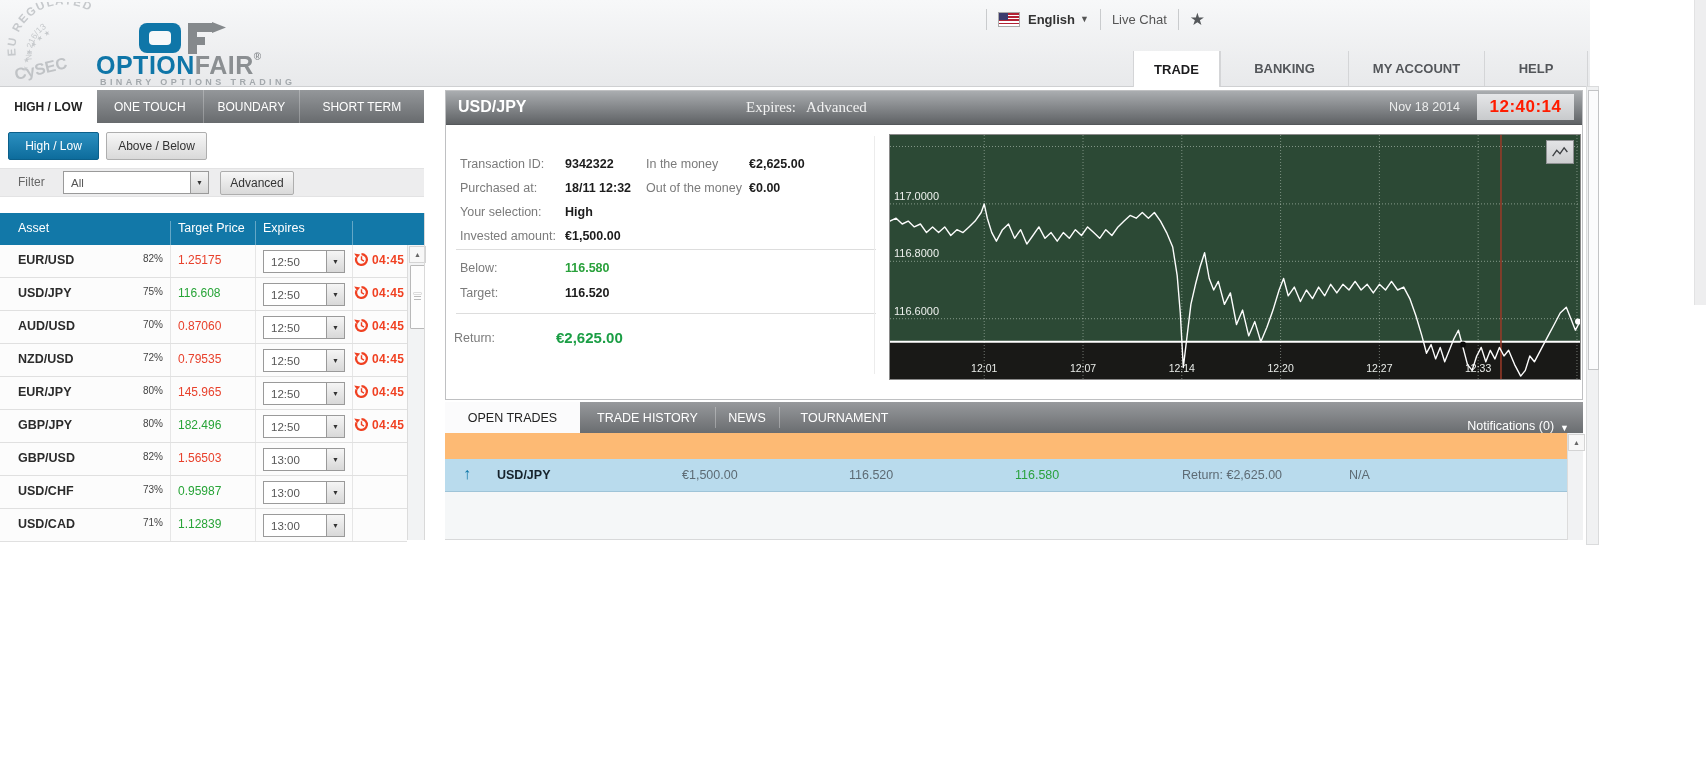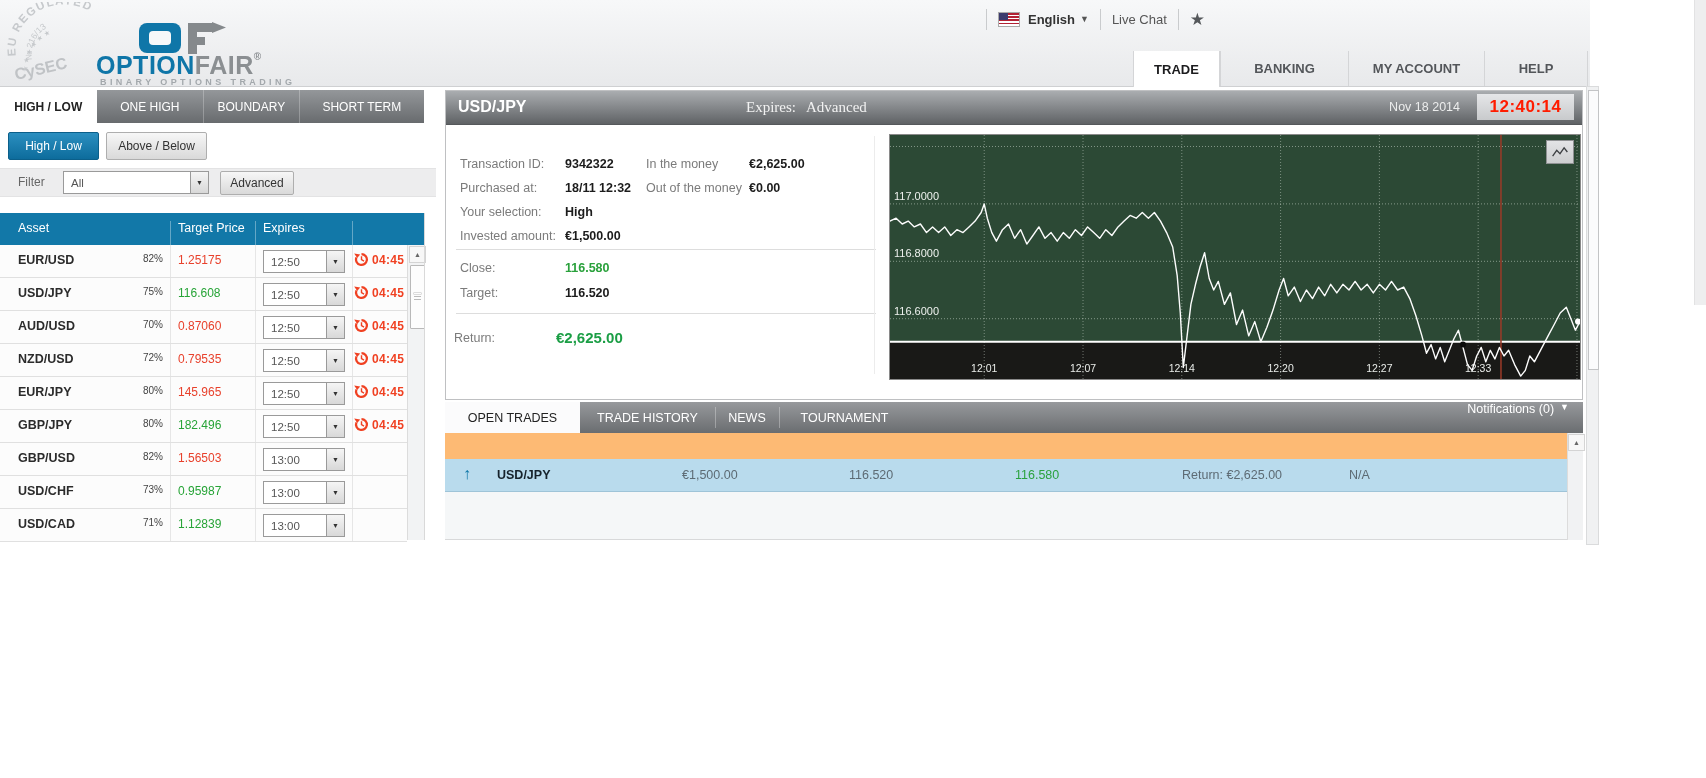--- a/index.html
+++ b/index.html
@@ -37,21 +37,21 @@
   .side-tab.gray{background:linear-gradient(#94979a,#686b6e);color:#fff;border-left:1px solid rgba(255,255,255,.25);}
   .st-onetouch{width:107px;border-left:none!important;} .st-boundary{width:95px;} .st-shortterm{width:125px;}
   .mode-row{position:absolute;left:0;top:123px;width:424px;height:45px;background:#fff;}
   .btn-blue{position:absolute;left:8px;top:9px;width:89px;height:26px;
     background:linear-gradient(#2b8fc0,#0d6c9c);border:1px solid #0b5f8a;border-radius:2px;
     color:#fff;font-size:12px;display:flex;align-items:center;justify-content:center;cursor:pointer;}
   .btn-gray{background:linear-gradient(#f7f7f7,#d9d9d9);border:1px solid #aeaeae;border-radius:2px;
     color:#333;font-size:12px;display:flex;align-items:center;justify-content:center;cursor:pointer;}
   .btn-above{position:absolute;left:106px;top:9px;width:99px;height:26px;}
   .filter-row{position:absolute;left:0;top:168px;width:424px;height:27px;background:#ededee;
-    border-top:1px solid #e3e3e4;border-bottom:1px solid #e3e3e4;padding-left:12px;}
+    border-top:1px solid #e3e3e4;border-bottom:1px solid #e3e3e4;}
   .filter-label{position:absolute;left:18px;top:6px;font-size:12px;color:#666;}
   .selectbox{background:#fff;border:1px solid #9a9a9a;display:flex;align-items:center;cursor:pointer;}
   .selectbox .sb-val{flex:1;font-size:11.5px;color:#555;padding-left:7px;white-space:nowrap;overflow:hidden;}
   .selectbox .sb-btn{width:17px;align-self:stretch;background:linear-gradient(#f5f5f5,#d8d8d8);
     border-left:1px solid #9a9a9a;display:flex;align-items:center;justify-content:center;font-size:7px;color:#333;}
   .filter-select{position:absolute;left:63px;top:2px;width:144px;height:21px;}
   .btn-advanced{position:absolute;left:220px;top:2px;width:72px;height:22px;}
   .asset-header{position:absolute;left:0;top:213px;width:424px;height:32px;background:#1278a8;color:#fff;font-size:12.5px;}
   .asset-header span{position:absolute;top:8px;}
   .ah-sep{position:absolute;top:0;width:1px;height:32px;background:rgba(255,255,255,.35);}
@@ -94,21 +94,21 @@
   .chart-type-btn{position:absolute;right:7px;top:6px;width:28px;height:24px;background:linear-gradient(#e3e4e6,#cdced0);
     border:1px solid #8f9193;display:flex;align-items:center;justify-content:center;cursor:pointer;padding:0;}
 
   
   .bottom-box{position:absolute;left:445px;top:402px;width:1138px;height:138px;background:#fdba74;}
   .bottom-tabs{position:absolute;left:0;top:0;width:1138px;height:31px;background:linear-gradient(#97999c,#6a6d70);}
   .btab{position:absolute;top:0;height:31px;display:flex;align-items:center;justify-content:center;
     font-size:12.5px;color:#fff;cursor:pointer;}
   .btab.active{background:#fbfbfc;color:#222;}
   .btab-sep{position:absolute;top:5px;width:1px;height:21px;background:rgba(255,255,255,.3);}
-  .notif{position:absolute;right:14px;top:0;height:31px;display:flex;align-items:flex-start;color:#fff;font-size:12.5px;cursor:pointer;}
+  .notif{position:absolute;right:14px;top:0;height:31px;display:flex;align-items:flex-end;color:#fff;font-size:12.5px;cursor:pointer;}
   .notif .caret{font-size:9px;margin-left:6px;}
   .trades-header{position:absolute;left:0;top:31px;width:1123px;height:26px;background:#1278a8;color:#fff;font-size:12.5px;}
   .trades-header span{position:absolute;top:5px;}
   .th-sep{position:absolute;top:0;width:1px;height:26px;background:rgba(255,255,255,.35);}
   .trade-row{position:absolute;left:0;top:57px;width:1123px;height:33px;background:#b9dbed;border-bottom:1px solid #9fc4d8;box-sizing:border-box;}
   .tr-arrow{position:absolute;left:18px;top:6px;font-size:16px;font-weight:bold;color:#0f76a8;}
   .tr-asset{position:absolute;left:52px;top:9px;font-size:12.5px;font-weight:bold;color:#16222b;}
   .tr-cell{position:absolute;top:9px;font-size:12.5px;color:#5d6b74;}
   .tr-cell.green{color:#2ba23e;}
   .bottom-filler{position:absolute;left:0;top:90px;width:1123px;height:48px;background:#f5f7f8;border-bottom:1px solid #d8d9da;box-sizing:border-box;}
@@ -169,21 +169,21 @@
     <div class="nav-tabs">
       <div class="nav-tab nt-trade active">TRADE</div>
       <div class="nav-tab nt-banking">BANKING</div>
       <div class="nav-tab nt-myaccount">MY ACCOUNT</div>
       <div class="nav-tab nt-help">HELP</div>
     </div>
   </div>
 
   <div class="side-tabs">
     <div class="side-tab active">HIGH / LOW</div>
-    <div class="side-tab gray st-onetouch">ONE HIGH</div>
+    <div class="side-tab gray st-onetouch">ONE TOUCH</div>
     <div class="side-tab gray st-boundary">BOUNDARY</div>
     <div class="side-tab gray st-shortterm">SHORT TERM</div>
   </div>
   <div class="mode-row">
     <div class="btn-blue">High / Low</div>
     <div class="btn-gray btn-above">Above / Below</div>
   </div>
   <div class="filter-row">
     <span class="filter-label">Filter</span>
     <div class="selectbox filter-select">
@@ -383,21 +383,21 @@
     <span class="dt-value" style="left:303px;top:90px">€0.00</span>
 
     <span class="dt-label" style="left:14px;top:114px">Your selection:</span>
     <span class="dt-value" style="left:119px;top:114px">High</span>
 
     <span class="dt-label" style="left:14px;top:138px">Invested amount:</span>
     <span class="dt-value" style="left:119px;top:138px">€1,500.00</span>
 
     <div class="dt-divider" style="top:158px"></div>
 
-    <span class="dt-label" style="left:14px;top:170px">Close:</span>
+    <span class="dt-label" style="left:14px;top:170px">Below:</span>
     <span class="dt-value green" style="left:119px;top:170px">116.580</span>
     <span class="dt-label" style="left:14px;top:195px">Target:</span>
     <span class="dt-value" style="left:119px;top:195px">116.520</span>
 
     <div class="dt-divider" style="top:222px"></div>
 
     <span class="dt-label" style="left:8px;top:240px">Return:</span>
     <span class="dt-return" style="left:110px;top:238px">€2,625.00</span>
 
     <div class="dt-vsep"></div>

